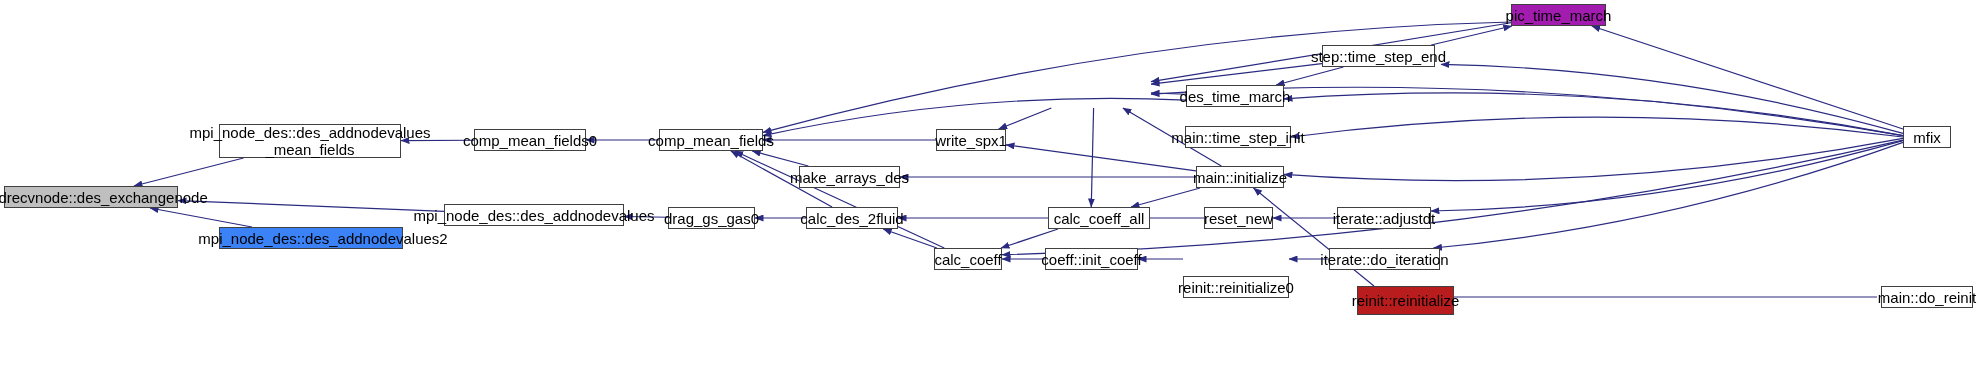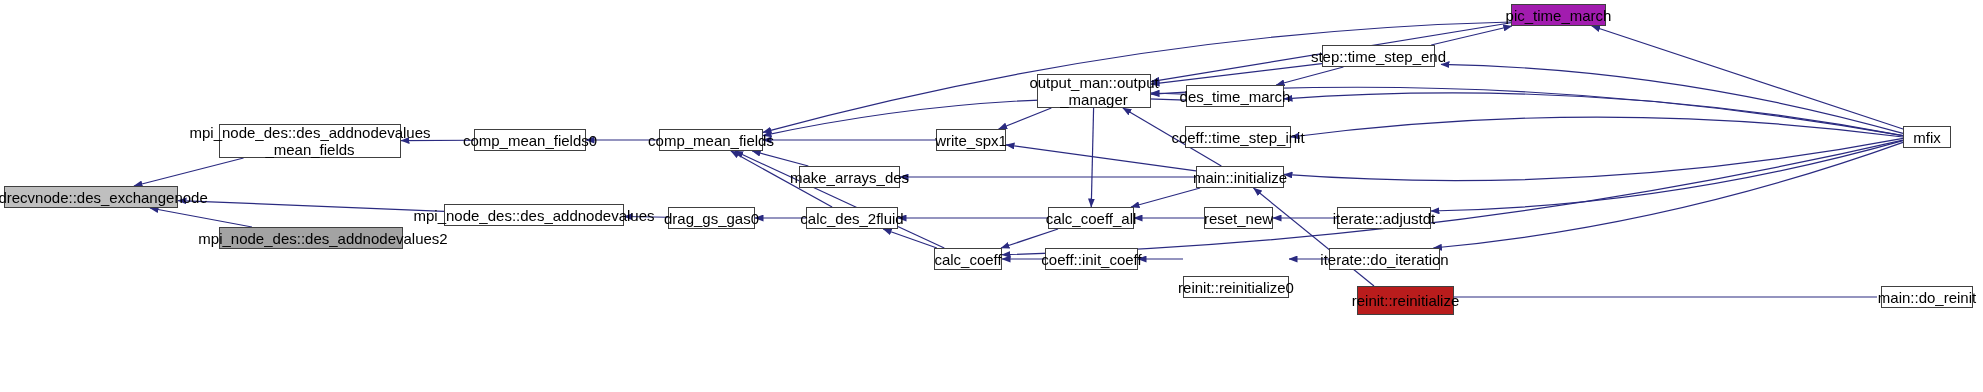--- a/index.html
+++ b/index.html
@@ -95,35 +95,33 @@
       <path d="M1903,142.39723502304147 Q1668.2069672131147,226.48401740702298 1433.4139344262296,248" fill="none" stroke="#2a2a80" stroke-width="1.2" marker-end="url(#arrowhead)"></path>
       <path d="M1329,259 Q1309,259 1289,259" fill="none" stroke="#2a2a80" stroke-width="1.2" marker-end="url(#arrowhead)"></path>
       <path d="M1373.9791666666667,286 Q1313.75,237 1253.5208333333333,188" fill="none" stroke="#2a2a80" stroke-width="1.2" marker-end="url(#arrowhead)"></path>
       <path d="M1877,297 Q1656.5,297 1436,297" fill="none" stroke="#2a2a80" stroke-width="1.2" marker-end="url(#arrowhead)"></path>
       <path d="M1204,218 Q1169,218 1134,218" fill="none" stroke="#2a2a80" stroke-width="1.2" marker-end="url(#arrowhead)"></path>
     </svg>
 <div class="node highlight" style="left: 4px; top: 186px; width: 174px; height: 22px; border-color: rgb(64, 64, 64); background: rgb(191, 191, 191);">sendrecvnode::des_exchangenode</div>
     <div class="node" style="left: 219px; top: 124px; width: 182px; height: 34px; border-color: rgb(64, 64, 64); background: rgb(255, 255, 255);">mpi_node_des::des_addnodevalues
 _mean_fields</div>
     <div class="node" style="left: 444px; top: 204px; width: 180px; height: 22px; border-color: rgb(64, 64, 64); background: rgb(255, 255, 255);">mpi_node_des::des_addnodevalues</div>
-    <div class="node" style="left: 219px; top: 227px; width: 184px; height: 22px; border-color: rgb(64, 64, 64); background: #a3a3a3; padding-left: 24px;">mpi_node_des::des_addnodevalues2</div>
+    <div class="node" style="left: 219px; top: 227px; width: 184px; height: 22px; border-color: rgb(64, 64, 64); background: #3b82f6; padding-left: 24px;">mpi_node_des::des_addnodevalues2</div>
     <div class="node" style="left: 474px; top: 129px; width: 112px; height: 22px; border-color: rgb(64, 64, 64); background: rgb(255, 255, 255);">comp_mean_fields0</div>
     <div class="node" style="left: 659px; top: 129px; width: 104px; height: 22px; border-color: rgb(64, 64, 64); background: rgb(255, 255, 255);">comp_mean_fields</div>
     <div class="node" style="left: 668px; top: 207px; width: 87px; height: 22px; border-color: rgb(64, 64, 64); background: rgb(255, 255, 255);">drag_gs_gas0</div>
     <div class="node" style="left: 799px; top: 166px; width: 101px; height: 22px; border-color: rgb(64, 64, 64); background: rgb(255, 255, 255);">make_arrays_des</div>
     <div class="node" style="left: 806px; top: 207px; width: 92px; height: 22px; border-color: rgb(64, 64, 64); background: rgb(255, 255, 255);">calc_des_2fluid</div>
     <div class="node" style="left: 934px; top: 248px; width: 68px; height: 22px; border-color: rgb(64, 64, 64); background: rgb(255, 255, 255);">calc_coeff</div>
     <div class="node" style="left: 936px; top: 129px; width: 70px; height: 22px; border-color: rgb(64, 64, 64); background: rgb(255, 255, 255);">write_spx1</div>
-    <div class="node" style="left: 1048px; top: 207px; width: 86px; height: 22px; border-color: rgb(64, 64, 64); background: rgb(255, 255, 255);">calc_coeff_all</div>
+    <div class="node" style="left: 1048px; top: 207px; width: 102px; height: 22px; border-color: rgb(64, 64, 64); background: rgb(255, 255, 255);">calc_coeff_all</div>
     <div class="node" style="left: 1045px; top: 248px; width: 93px; height: 22px; border-color: rgb(64, 64, 64); background: rgb(255, 255, 255);">coeff::init_coeff</div>
-    <div class="node" style="left: 1037px; top: 74px; width: 114px; height: 34px; border-color: rgb(64, 64, 64); background: rgb(255, 255, 255);">output_man::output
-_manager</div>
     <div class="node" style="left: 1196px; top: 166px; width: 88px; height: 22px; border-color: rgb(64, 64, 64); background: rgb(255, 255, 255); text-align: right;">main::initialize</div>
     <div class="node" style="left: 1186px; top: 85px; width: 98px; height: 22px; border-color: rgb(64, 64, 64); background: rgb(255, 255, 255);">des_time_march</div>
-    <div class="node" style="left: 1185px; top: 126px; width: 106px; height: 22px; border-color: rgb(64, 64, 64); background: rgb(255, 255, 255);">coeff::time_step_init</div>
+    <div class="node" style="left: 1185px; top: 126px; width: 106px; height: 22px; border-color: rgb(64, 64, 64); background: rgb(255, 255, 255);">main::time_step_init</div>
     <div class="node" style="left: 1204px; top: 207px; width: 69px; height: 22px; border-color: rgb(64, 64, 64); background: rgb(255, 255, 255);">reset_new</div>
     <div class="node" style="left: 1183px; top: 248px; width: 106px; height: 22px; border-color: rgb(64, 64, 64); background: rgb(255, 255, 255); margin-top: 28px;">reinit::reinitialize0</div>
     <div class="node" style="left: 1511px; top: 4px; width: 95px; height: 22px; border-color: rgb(64, 64, 64); background: #a21caf;">pic_time_march</div>
     <div class="node" style="left: 1322px; top: 45px; width: 113px; height: 22px; border-color: rgb(64, 64, 64); background: rgb(255, 255, 255);">step::time_step_end</div>
     <div class="node" style="left: 1337px; top: 207px; width: 94px; height: 22px; border-color: rgb(64, 64, 64); background: rgb(255, 255, 255);">iterate::adjustdt</div>
     <div class="node" style="left: 1329px; top: 248px; width: 111px; height: 22px; border-color: rgb(64, 64, 64); background: rgb(255, 255, 255);">iterate::do_iteration</div>
     <div class="node" style="left: 1339px; top: 286px; width: 97px; height: 29px; border-color: rgb(64, 64, 64); background: #b91c1c; margin-left: 18px;">reinit::reinitialize</div>
     <div class="node" style="left: 1881px; top: 286px; width: 92px; height: 22px; border-color: rgb(64, 64, 64); background: rgb(255, 255, 255);">main::do_reinit</div>
     <div class="node" style="left: 1903px; top: 126px; width: 48px; height: 22px; border-color: rgb(64, 64, 64); background: rgb(255, 255, 255);">mfix</div>
   </div>

